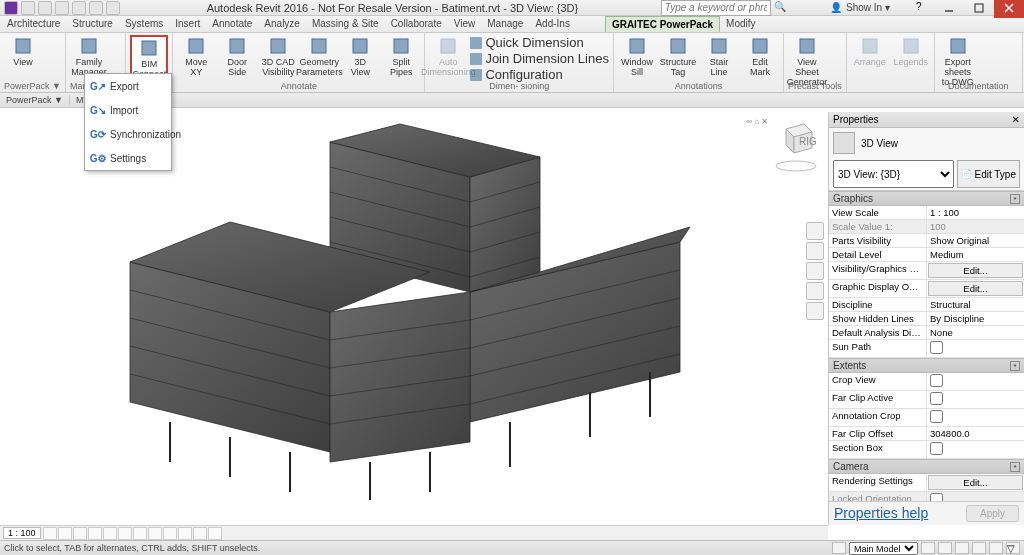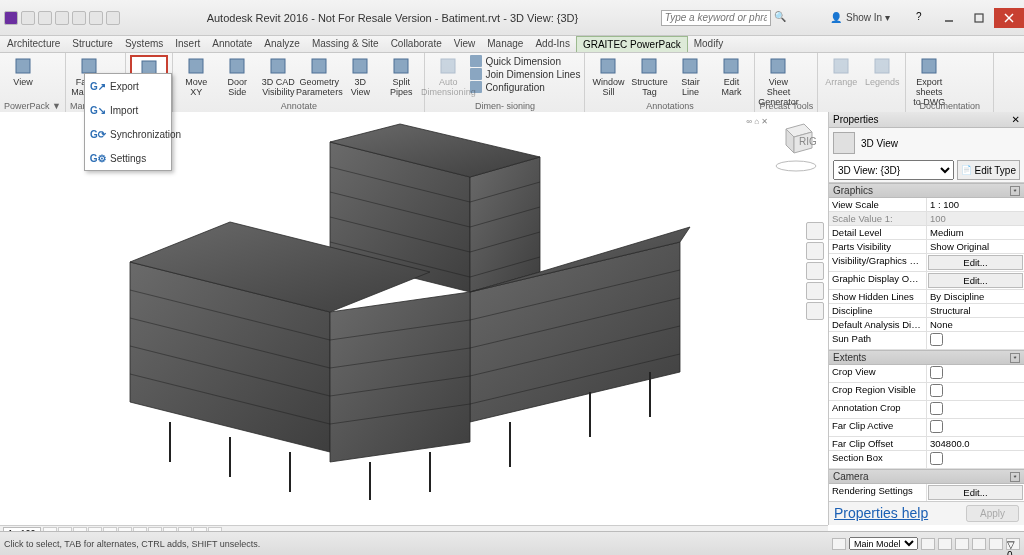--- a/index.html
+++ b/index.html
@@ -1,45 +1,45 @@
 <!DOCTYPE html>
 <html><head>
 <meta charset="utf-8">
 <style>
   * { box-sizing: border-box; margin: 0; padding: 0; font-family: "Segoe UI", Tahoma, sans-serif; font-size: 10px; }
   body { width: 1024px; height: 555px; overflow: hidden; background: #fff; position: relative; }
-  .titlebar { height: 36px; background: linear-gradient(#f3f3f3,#e5e5e5); display: flex; align-items: center; border-bottom: 1px solid #c8c8c8; }
+  .titlebar { height: 16px; background: linear-gradient(#f3f3f3,#e5e5e5); display: flex; align-items: center; border-bottom: 1px solid #c8c8c8; }
   .qat { display: flex; gap: 3px; padding: 0 4px; }
   .qat span { width: 14px; height: 14px; background: #e5e5e5; border: 1px solid #bbb; border-radius: 2px; display:inline-block; }
   .title { flex: 1; text-align: center; color: #333; font-size: 11px; }
   .search-box { width: 110px; height: 16px; border: 1px solid #aaa; background: #fff; font-size: 10px; padding: 0 3px; font-style: italic; color: #999; }
   .tb-icons { display: flex; gap: 2px; padding: 0 4px; align-items:center; }
   .tb-icons span { width: 14px; height: 14px; display: inline-block; }
   .signin { font-size: 10px; padding: 0 6px; color:#444; }
   .winbtns { display: flex; }
   .winbtn { width: 30px; height: 20px; display:flex; align-items:center; justify-content:center; }
   .winbtn.close { background:#c84031; color:#fff; }
   .winbtn svg { width:10px; height:10px; stroke:#444; }
   .winbtn.close svg { stroke:#fff; }
 
   .tabstrip { height: 17px; background: linear-gradient(#f5f5f5,#e9e9e9); display:flex; border-bottom:1px solid #c8c8c8; padding-left:1px; }
   .tab { padding: 2px 6px; font-size: 10px; color:#444; cursor:pointer; }
-  .tab.active { background:#ddead8; border:1px solid #9cb98f; border-bottom:none; color:#000; font-weight:400; }
+  .tab.active { background:#ddead8; border:1px solid #9cb98f; border-bottom:none; color:#000; font-weight:700;margin-left:29px; }
 
   .ribbon { height: 60px; background: linear-gradient(#f7f7f7,#ececec); display:flex; border-bottom:1px solid #c2c2c2; }
   .group { border-right:1px solid #d0d0d0; padding: 2px 4px 0 4px; display:flex; flex-direction:column; justify-content:space-between; }
   .group-body { display:flex; gap:3px; align-items:flex-start; height:46px; }
   .group-label { text-align:center; font-size:9px; color:#666; padding-bottom:1px; }
   .rbtn { display:flex; flex-direction:column; align-items:center; justify-content:flex-start; padding:1px 2px; cursor:pointer; width:38px; }
   .rbtn .ico { width:20px; height:20px; margin-bottom:1px; display:flex; align-items:center; justify-content:center; }
   .rbtn .lbl { font-size:9px; text-align:center; line-height:10px; color:#333; }
   .rbtn.active { border:2px solid #c84031; background:#fff; }
   .rbtn.disabled { opacity:0.4; }
   .vlist { display:flex; flex-direction:column; gap:1px; justify-content:center; }
-  .vitem { display:flex; align-items:center; gap:3px; font-size:10px; color:#333; white-space:nowrap; cursor:pointer; }
+  .vitem { display:flex; align-items:center; gap:3px; font-size:13px; color:#333; white-space:nowrap; cursor:pointer; }
   .vitem .sicon { width:12px; height:12px; display:inline-block; background:#8aa6c1; border-radius:1px; }
 
   .optionbar { height:15px; background:linear-gradient(#ececec,#e0e0e0); border-bottom:1px solid #c5c5c5; display:flex; align-items:center; }
   .ob-item { font-size:9px; padding:0 6px; border-right:1px solid #c8c8c8; color:#444; }
 
   .workspace { position:absolute; top:112px; left:0; right:0; bottom:30px; display:flex; }
   .viewport { flex:1; background:#fff; position:relative; overflow:hidden; }
   .model { position:absolute; left:70px; top:10px; width:640px; height:380px; }
   .navcube-wrap { position:absolute; top:5px; right:10px; display:flex; flex-direction:column; align-items:center; gap:2px; }
   .navcube { width:40px; height:40px; position:relative; }
@@ -50,41 +50,41 @@
   .dropdown { position:absolute; left:84px; top:73px; width:88px; background:#fff; border:1px solid #a5a5a5; box-shadow:2px 2px 4px rgba(0,0,0,0.25); z-index:100; }
   .dropdown .dd-item { display:flex; align-items:center; gap:5px; padding:5px 6px; font-size:10px; color:#333; cursor:pointer; }
   .dropdown .dd-item .dicon { width:14px; height:14px; display:flex; align-items:center; justify-content:center; color:#2e6fb5; font-weight:bold; }
 
   .props { width:196px; background:#f2f2f2; border-left:1px solid #c5c5c5; display:flex; flex-direction:column; font-size:10px; }
   .props-hdr { height:16px; background:linear-gradient(#e7e7e7,#d7d7d7); display:flex; align-items:center; padding:0 4px; justify-content:space-between; border-bottom:1px solid #bbb; }
   .props-hdr .x { cursor:pointer; }
   .props-top { display:flex; align-items:center; gap:6px; padding:4px; background:#f7f7f7; }
   .props-top .cube { width:22px; height:22px; background:#e0e0e0; border:1px solid #aaa; }
   .props-combo { display:flex; padding:2px 4px; gap:3px; background:#f7f7f7; border-bottom:1px solid #ccc; }
-  .props-combo select { flex:1; font-size:10px; height:20px; }
+  .props-combo select { flex:1; font-size:10px; height:28px; }
   .props-combo .et { font-size:9px; border:1px solid #aaa; background:#eee; padding:0 3px; display:flex; align-items:center; gap:2px; }
   .props-body { flex:1; overflow-y:auto; }
   .section-hdr { background:linear-gradient(#d8d8d8,#cacaca); padding:1px 4px; font-size:10px; color:#333; border-top:1px solid #bbb; border-bottom:1px solid #bbb; display:flex; justify-content:space-between; align-items:center; }
   .section-hdr .ex { width:10px; height:10px; border:1px solid #888; font-size:8px; text-align:center; line-height:9px; }
   .prow { display:flex; border-bottom:1px solid #e0e0e0; background:#fff; }
   .prow.ro { background:#ededed; color:#888;justify-content:flex-end; }
   .pkey { width:98px; padding:1px 3px; font-size:9.5px; border-right:1px solid #e0e0e0; overflow:hidden; white-space:nowrap; text-overflow:ellipsis; }
   .pval { flex:1; padding:1px 3px; font-size:9.5px; overflow:hidden; white-space:nowrap; }
   .pval.btn { text-align:center; background:#eee; border:1px solid #bbb; margin:1px; cursor:pointer; }
   .pval input[type=checkbox]{ margin:0; }
   .props-footer { display:flex; justify-content:space-between; padding:3px 5px; border-top:1px solid #ccc; background:#f4f4f4; }
   .props-footer a { color:#1a5fb4; text-decoration:underline; font-size:14px; }
   .props-footer button { font-size:10px; padding:1px 12px; }
 
   .viewcontrol { position:absolute; bottom:15px; left:0; right:196px; height:15px; background:#f0f0f0; border-top:1px solid #ccc; display:flex; align-items:center; gap:2px; padding:0 3px; }
   .vc-scale { font-size:9px; padding:0 4px; border:1px solid #bbb; background:#fff; }
   .vc-icons { display:flex; gap:1px; }
   .vc-icons span { width:14px; height:13px; border:1px solid #ccc; background:#fafafa; display:inline-block; }
 
-  .statusbar { position:absolute; bottom:0; left:0; right:0; height:24px; background:linear-gradient(#eaeaea,#dcdcdc); border-top:1px solid #bbb; display:flex; align-items:center; padding:0 4px; justify-content:space-between; }
+  .statusbar { position:absolute; bottom:0; left:0; right:0; height:15px; background:linear-gradient(#eaeaea,#dcdcdc); border-top:1px solid #bbb; display:flex; align-items:center; padding:0 4px; justify-content:space-between; }
   .statusbar .msg { font-size:9px; color:#444; }
   .statusbar .right { display:flex; gap:3px; align-items:center; }
   .statusbar .right span { width:14px;height:12px; border:1px solid #bbb; background:#f4f4f4; display:inline-block; }
   .statusbar select { font-size:9px; height:13px; }
 
   
   .ico svg { width:18px; height:18px; }
 </style>
 </head>
 <body>
@@ -472,69 +472,65 @@
         </div>
         <div class="prow">
           <div class="pkey">View Scale</div>
           <div class="pval">1 : 100</div>
         </div>
         <div class="prow ro">
           <div class="pkey">Scale Value   1:</div>
           <div class="pval">100</div>
         </div>
         <div class="prow">
+          <div class="pkey">Parts Visibility</div>
+          <div class="pval">Show Original</div>
+        </div>
+        <div class="prow">
           <div class="pkey">Detail Level</div>
           <div class="pval">Medium</div>
         </div>
         <div class="prow">
-          <div class="pkey">Parts Visibility</div>
-          <div class="pval">Show Original</div>
-        </div>
-        <div class="prow">
           <div class="pkey">Visibility/Graphics Overrides</div>
           <div class="pval btn">Edit...</div>
         </div>
         <div class="prow">
           <div class="pkey">Graphic Display Options</div>
           <div class="pval btn">Edit...</div>
         </div>
         <div class="prow">
+          <div class="pkey">Discipline</div>
+          <div class="pval">Structural</div>
+        </div>
+        <div class="prow">
           <div class="pkey">Show Hidden Lines</div>
           <div class="pval">By Discipline</div>
-        </div>
-        <div class="prow">
-          <div class="pkey">Discipline</div>
-          <div class="pval">Structural</div>
         </div>
         <div class="prow">
           <div class="pkey">Default Analysis Display Style</div>
           <div class="pval">None</div>
         </div>
         <div class="prow">
           <div class="pkey">Sun Path</div>
           <div class="pval"><input type="checkbox" style=""></div>
         </div>
         <div class="section-hdr">
           <span>Extents</span>
           <span class="ex">*</span>
         </div>
         <div class="prow">
           <div class="pkey">Crop View</div>
           <div class="pval"><input type="checkbox" style=""></div>
         </div>
         <div class="prow">
-          <div class="pkey">Crop Region Visible</div>
+          <div class="pkey">Far Clip Active</div>
           <div class="pval"><input type="checkbox" style=""></div>
         </div>
         <div class="prow">
           <div class="pkey">Annotation Crop</div>
-          <div class="pval"><input type="checkbox" style=""></div>
-        </div>
-        <div class="prow">
-          <div class="pkey">Far Clip Active</div>
           <div class="pval"><input type="checkbox" style=""></div>
         </div>
         <div class="prow">
           <div class="pkey">Far Clip Offset</div>
           <div class="pval">304800.0</div>
         </div>
         <div class="prow">
           <div class="pkey">Section Box</div>
           <div class="pval"><input type="checkbox" style=""></div>
         </div>

